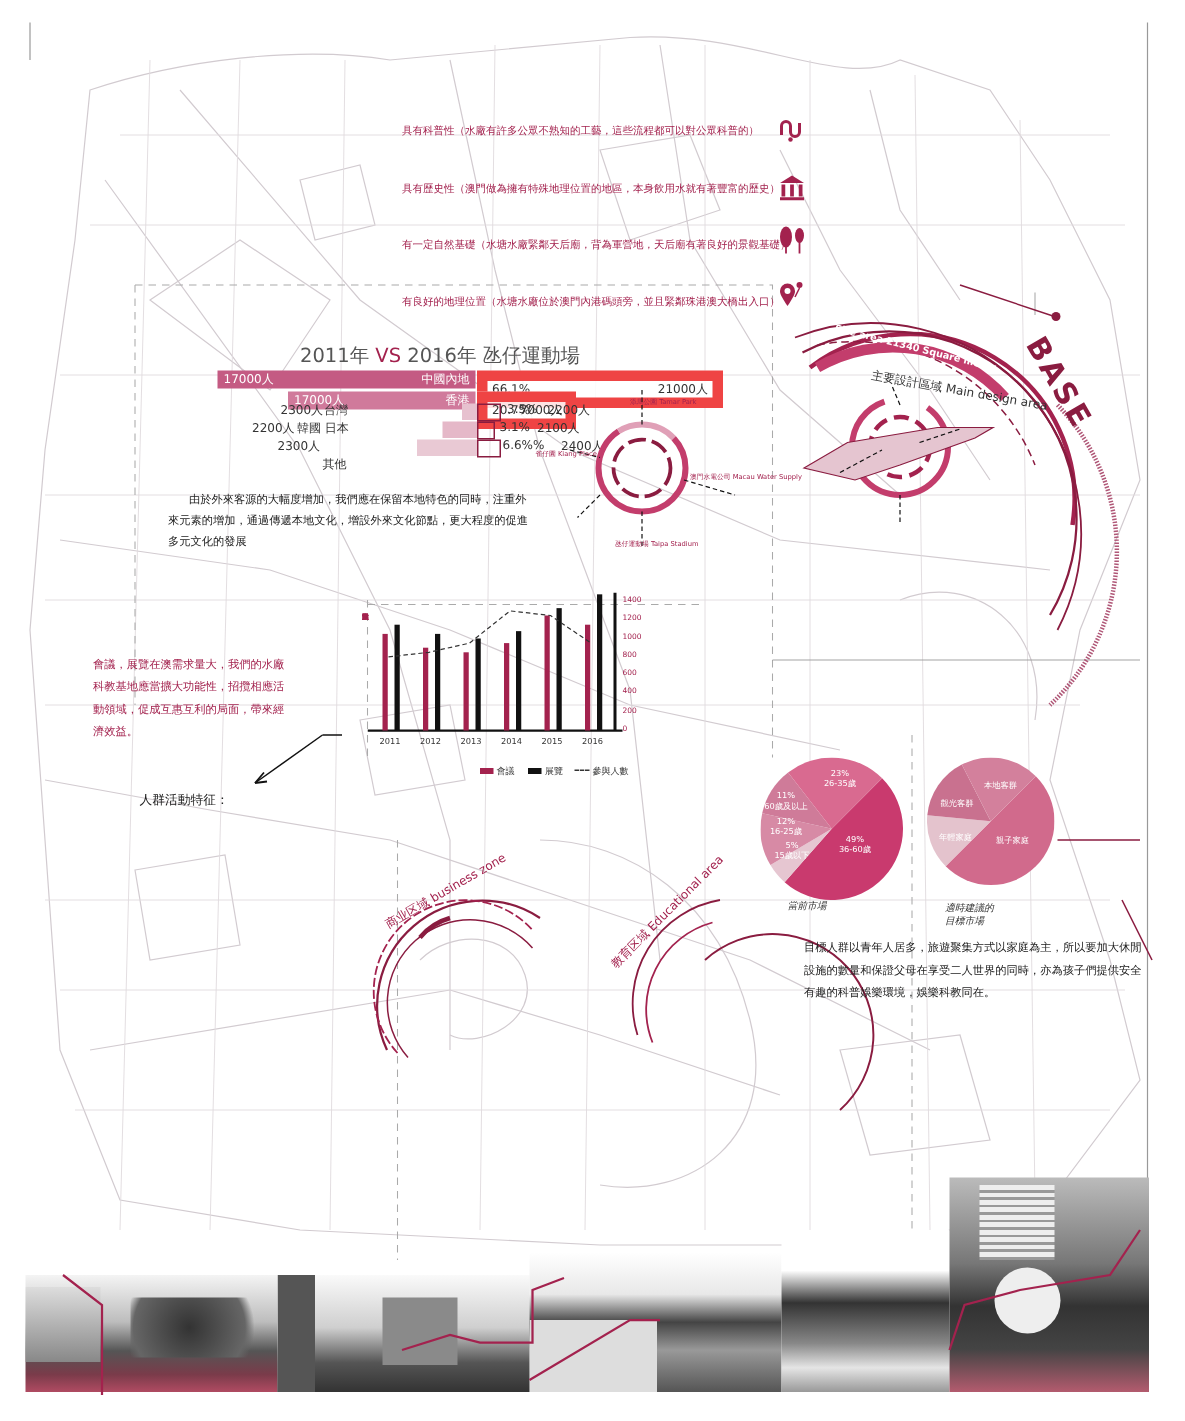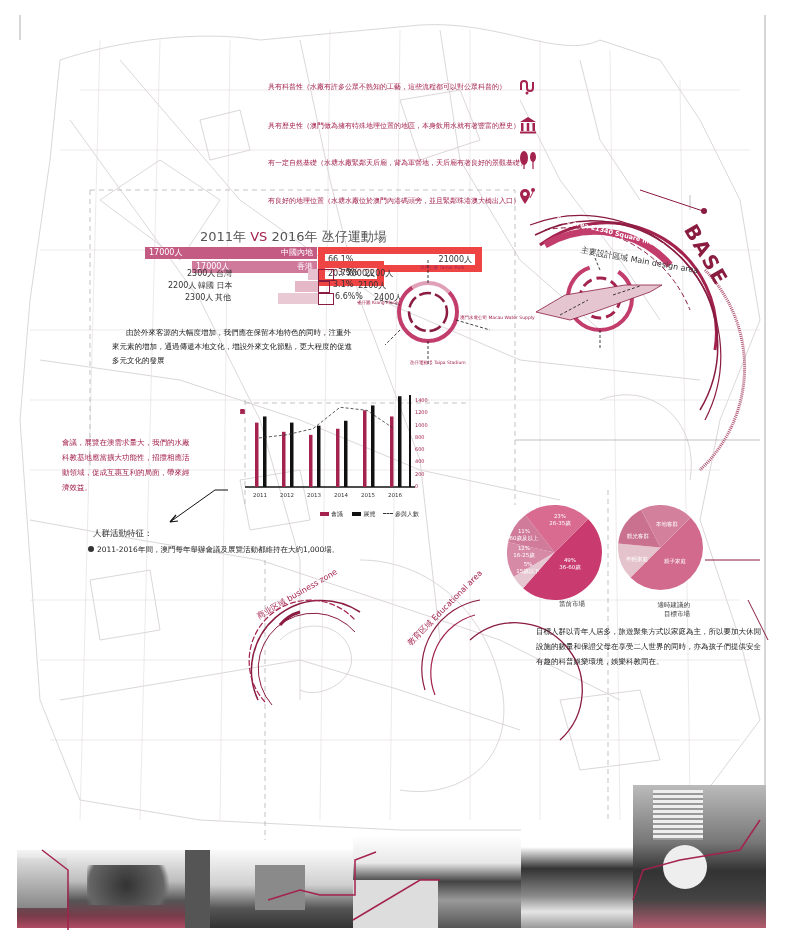--- a/index.html
+++ b/index.html
@@ -13,21 +13,21 @@
   .barrow{position:absolute;height:13px;font-size:8px;white-space:nowrap;}
   .barL{position:absolute;height:12px;color:#fff;font-size:8px;line-height:12px;}
   .barR{position:absolute;height:11px;border:7px solid #ef4444;background:rgba(255,255,255,.85);font-size:8px;line-height:11px;color:#333;}
   .para{position:absolute;font-size:7.5px;line-height:14px;color:#222;}
   .para-red{position:absolute;font-size:7.5px;line-height:15px;color:#a3224e;}
   .bullet-list{position:absolute;font-size:7.5px;line-height:15px;}
   .bullet-list .dot{display:inline-block;width:6px;height:6px;border-radius:50%;margin-right:3px;vertical-align:-0px;}
   .photo{position:absolute;overflow:hidden;}
   .legend{position:absolute;font-size:6px;color:#333;white-space:nowrap;}
   .pie-label{position:absolute;font-size:5.5px;color:#fff;text-align:center;line-height:7px;}
-  .caption{position:absolute;font-size:6.5px;color:#333;text-align:right;line-height:9px;}
+  .caption{position:absolute;font-size:6.5px;color:#333;text-align:left;line-height:9px;font-style:italic;}
   .axis-tick{position:absolute;font-size:5px;color:#a3224e;}
   .year{position:absolute;font-size:5.5px;color:#333;}
 </style>
 </head>
 <body>
 
 <svg id="map" viewBox="0 0 790 947" xmlns="http://www.w3.org/2000/svg">
   <g stroke="#d2cbd0" stroke-width="0.8" fill="none">
     <path d="M60 60 C120 40,200 30,260 40 L420 25 C500 20,560 60,600 40 L660 60 L700 120 L740 200 L760 320 L720 420 L700 520 L740 640 L760 720 L700 800 L600 830 L400 830 L200 820 L80 800 L40 700 L30 560 L20 420 L30 300 L50 160 Z"></path>
     <path d="M70 120 L200 300 L260 420 L300 560 L300 700"></path>
@@ -135,21 +135,21 @@
   <span style="position:absolute;left:18px;top:0;color:#333;">2200人</span>
   <span style="position:absolute;left:48px;top:0;color:#333;">韓國 日本</span>
   <span style="position:absolute;left:145px;top:1px;width:23px;height:11px;background:#e5b8c8;"></span>
   <span style="position:absolute;left:168px;top:1px;width:10px;height:10px;border:1px solid #8a1c40;"></span>
   <span style="position:absolute;left:183px;top:0;color:#333;">3.1%</span>
   <span style="position:absolute;left:208px;top:0;color:#333;">2100人</span>
 </div>
 
 <div class="barrow" style="left:150px;top:292px;width:320px;">
   <span style="position:absolute;left:35px;top:0;color:#333;">2300人</span>
-  <span style="position:absolute;left:65px;top:0;color:#333;">其他</span>
+  <span style="position:absolute;left:65px;top:12px;color:#333;">其他</span>
   <span style="position:absolute;left:128px;top:1px;width:40px;height:11px;background:#e9c9d4;"></span>
   <span style="position:absolute;left:168px;top:1px;width:14px;height:10px;border:1px solid #8a1c40;"></span>
   <span style="position:absolute;left:185px;top:0;color:#333;">6.6%%</span>
   <span style="position:absolute;left:224px;top:0;color:#333;">2400人</span>
 </div>
 
 <div class="para" style="left:112px;top:326px;width:240px;text-indent:14px;">由於外來客源的大幅度增加，我們應在保留本地特色的同時，注重外來元素的增加，通過傳遞本地文化，增設外來文化節點，更大程度的促進多元文化的發展</div>
 
 <svg class="abs" style="left:0;top:0;" width="790" height="947" viewBox="0 0 790 947">
 
@@ -263,21 +263,20 @@
   &nbsp;&nbsp;&nbsp;
   <span style="display:inline-block;width:9px;height:4px;background:#111;"></span>
   <span>展覽</span>
   &nbsp;&nbsp;
   <span style="display:inline-block;width:10px;border-top:1px dashed #333;vertical-align:2px;"></span>
   <span>參與人數</span>
 </div>
 
 <div class="abs" style="left:93px;top:528px;font-size:8.5px;color:#222;">人群活動特征：</div>
 <div class="bullet-list" style="left:88px;top:542px;color:#222;">
-  <div><span class="dot" style="background:#333;"></span><span>2011-2016年間，澳門每年舉辦會議及展覽活動都維持在大約1,000場。</span></div>
 </div>
 
 <div class="bullet-list" style="left:521px;top:436px;color:#a3224e;">
 </div>
 
 <svg class="abs" style="left:507px;top:505px;" width="95" height="95" viewBox="-1 -1 2 2" id="pie0">
     <path d="M0 0 L0.7071067811865476 -0.7071067811865475 A1 1 0 0 1 -0.6613118653236517 0.7501110696304597 Z" fill="#c93a6e"></path>
     <path d="M0 0 L-0.6613118653236517 0.7501110696304597 A1 1 0 0 1 -0.8607420270039435 0.5090414157503714 Z" fill="#e6c6d1"></path>
     <path d="M0 0 L-0.8607420270039435 0.5090414157503714 A1 1 0 0 1 -0.9759167619387475 -0.21814324139654206 Z" fill="#d78aa5"></path>
     <path d="M0 0 L-0.9759167619387475 -0.21814324139654206 A1 1 0 0 1 -0.6129070536529772 -0.7901550123756899 Z" fill="#cf7b99"></path>

